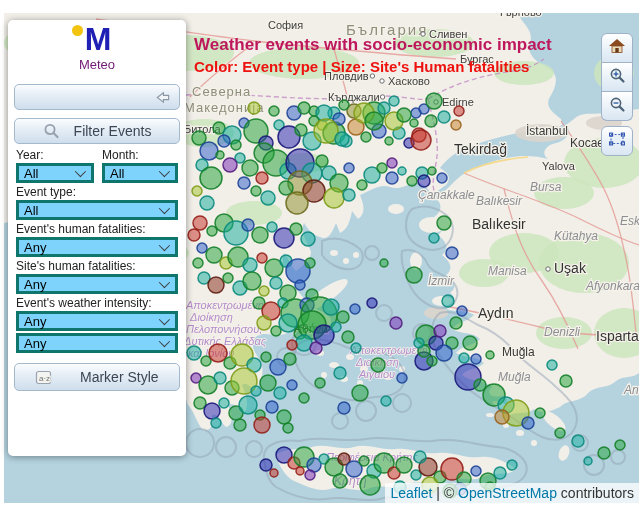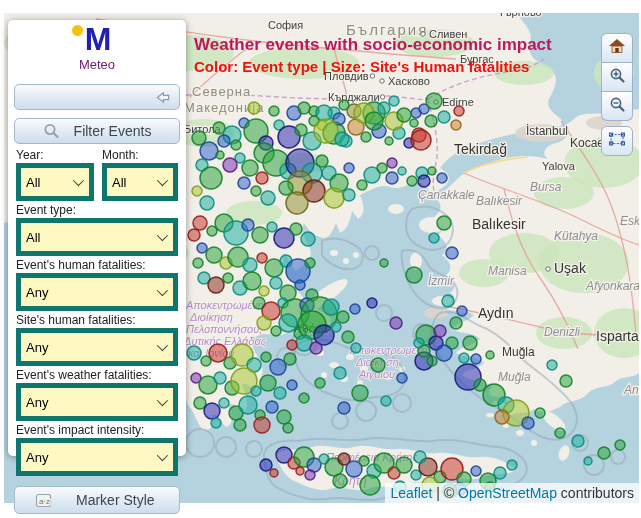--- a/index.html
+++ b/index.html
@@ -36,30 +36,30 @@
   .logo{height:56px;text-align:center;padding-top:4px;}
   .logo-mark{position:relative;display:inline-block;line-height:30px;}
   .logo-dot{position:absolute;left:-13px;top:1px;width:11px;height:11px;background:#f2c40f;border-radius:50%;}
   .logo-m{font-size:32px;font-weight:bold;color:#2120b4;letter-spacing:-2px;}
   .logo-brand{font-size:13px;color:#701a75;margin-top:-3px;}
   .bar{margin:4px 6px 0 6px;height:26px;border:1px solid #a5b9cd;border-radius:5px;
        background:linear-gradient(#fafcfe,#e4edf5 45%,#cfdeed);display:flex;align-items:center;
        color:#3c4654;font-size:14px;cursor:pointer;box-sizing:border-box;}
   .bar.collapse{justify-content:flex-end;padding-right:8px;}
   .bar.header{justify-content:center;gap:14px;margin-top:8px;}
-  .bar.action{height:28px;padding-left:20px;margin-top:8px;gap:24px;}
-  .bar.action .action-label{}
+  .bar.action{height:28px;padding-left:20px;margin-top:8px;}
+  .bar.action .action-label{margin-left:28px;}
   .fields{padding:4px 8px 0 8px;}
   .frow{display:flex;gap:8px;}
   .fcol{display:flex;flex-direction:column;}
   .fcol.half1{width:78px;}
   .fcol.half2{flex:1;}
   .fcol.full{width:100%;}
   .flabel{font-size:12px;color:#222;height:15px;line-height:15px;}
-  .sel{height:38px;border:5px solid #0f766e;background:#fef9c3;display:flex;align-items:center;
+  .sel{height:20px;border:3px solid #0f766e;background:#7dd3fc;display:flex;align-items:center;
        padding-left:5px;font-size:13px;color:#000;cursor:pointer;margin-bottom:2px;box-sizing:border-box;}
   .sel .caret{margin-left:auto;margin-right:8px;width:7px;height:7px;border-right:1.8px solid #3c3c3c;
        border-bottom:1.8px solid #3c3c3c;transform:rotate(45deg) translateY(-2px);}
   .icon16{width:17px;height:17px;display:inline-block;}
 </style>
 </head>
 <body>
 
 <div class="page">
 
@@ -544,28 +544,27 @@
           </div>
         </div>
         <div class="fcol full">
           <div class="flabel">Site's human fatalities:</div>
           <div class="sel" role="combobox">
             <span>Any</span>
             <span class="caret"></span>
           </div>
         </div>
         <div class="fcol full">
-          <div class="flabel">Event's weather fatalities:</div>
+          <div class="flabel">Event's weather intensity:</div>
           <div class="sel" role="combobox">
             <span>Any</span>
             <span class="caret"></span>
           </div>
         </div>
         <div class="fcol full">
-          <div class="flabel">Event's impact intensity:</div>
           <div class="sel" role="combobox">
             <span>Any</span>
             <span class="caret"></span>
           </div>
         </div>
       </div>
     <div class="bar action">
       <svg class="icon16" viewBox="0 0 17 17">
         <rect x="1.5" y="2.5" width="14" height="12" rx="2" fill="#f4f4f2" stroke="#9aa3ad" stroke-width="1.2"></rect>
         <text x="4" y="11.5" font-size="8" fill="#6a7380" stroke="none" font-family="Liberation Sans,sans-serif">a·z</text>

